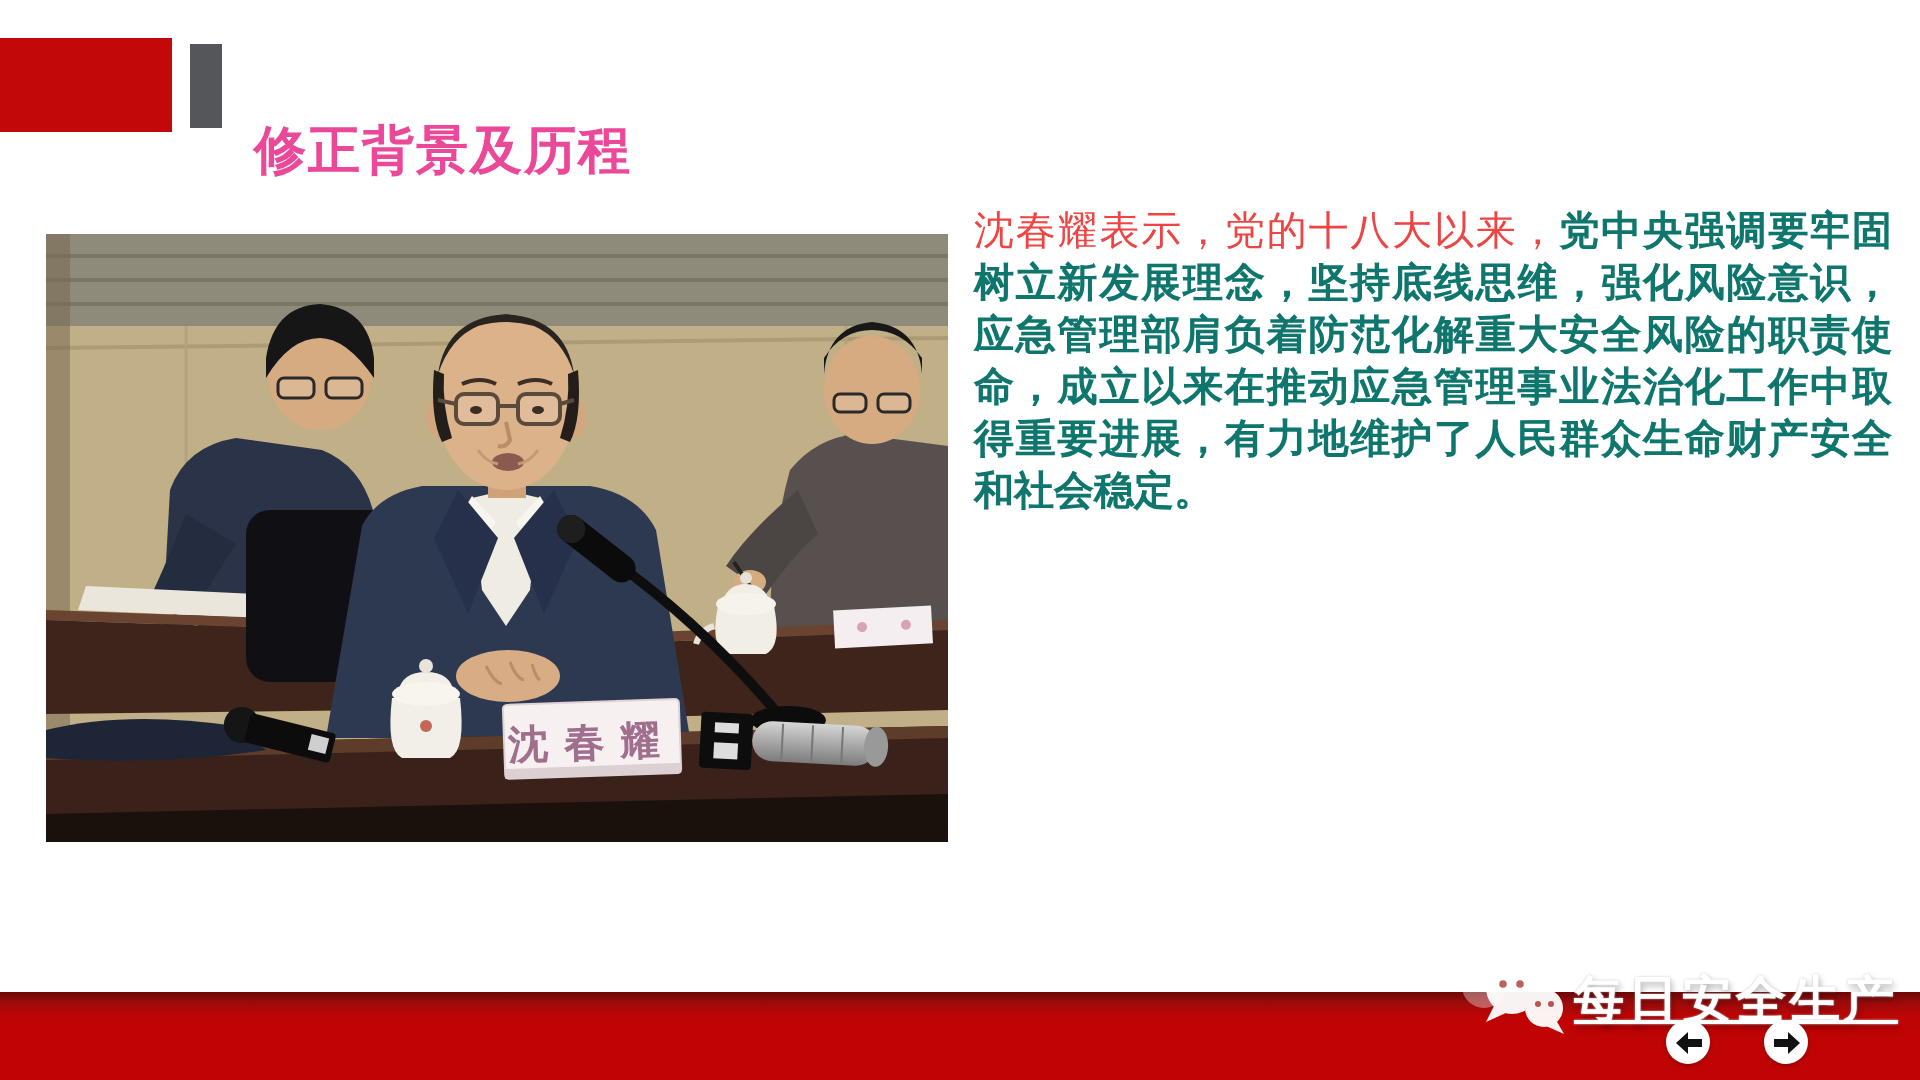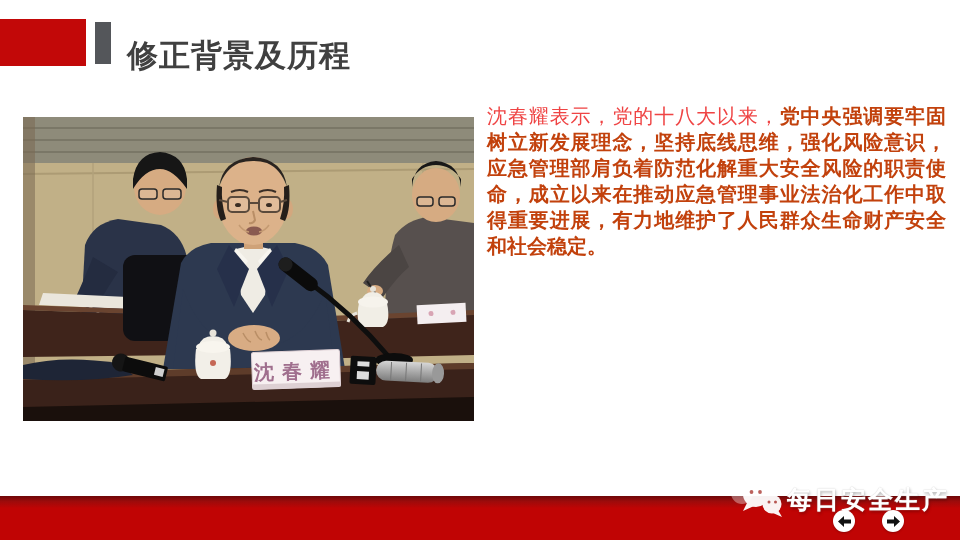--- a/index.html
+++ b/index.html
@@ -4,45 +4,46 @@
 <style>
   html,body{margin:0;padding:0;background:#e8e8e8;}
   .slide{
     position:relative;width:960px;height:540px;background:#ffffff;overflow:hidden;
     font-family:"Liberation Sans","DejaVu Sans",sans-serif;
   }
   
   .hdr-red{position:absolute;left:0;top:19px;width:86px;height:47px;background:#c20808;}
   .hdr-gray{position:absolute;left:95px;top:22px;width:16px;height:42px;background:#54565a;}
   .title{
-    position:absolute;left:127px;top:14px;font-size:31px;font-weight:bold;color:#404040;
+    position:absolute;left:127px;top:41px;font-size:26px;font-weight:bold;color:#ec4899;
     letter-spacing:1px;white-space:nowrap;
   }
   
   .photo{position:absolute;left:23px;top:117px;width:451px;height:304px;overflow:hidden;}
   .photo svg{display:block;}
   
   .article{
     position:absolute;left:487px;top:103px;width:459px;
     font-family:"Liberation Serif","DejaVu Serif",serif;
     font-size:20px;line-height:26px;text-align:justify;
   }
   .para{margin:0 0 13px 0;}
   .normal{color:#ef4444;}
-  .red-bold{color:#c2410c;font-weight:bold;}
+  .red-bold{color:#0f766e;font-weight:bold;}
   
   .footer-bar{
     position:absolute;left:0;top:496px;width:960px;height:44px;
     background:linear-gradient(180deg,#6d0708 0%,#9c0b0b 12%,#c00404 28%,#c00404 100%);
   }
   .watermark-logo{position:absolute;left:729px;top:479px;width:58px;height:40px;}
   .watermark-text{
     position:absolute;left:787px;top:483px;font-size:25px;font-weight:bold;color:#ffffff;
     letter-spacing:2px;white-space:nowrap;
     text-shadow:0 0 1px #c9c9c9,1px 2px 3px rgba(0,0,0,0.28);
+    text-decoration:underline;
   }
   .nav-btn{
     position:absolute;top:510px;width:22px;height:22px;border-radius:50%;background:#ffffff;
     display:flex;align-items:center;justify-content:center;cursor:pointer;
     box-shadow:0 1px 2px rgba(0,0,0,0.25);
   }
   .nav-prev{left:833px;}
   .nav-next{left:882px;}
 </style>
 </head>

